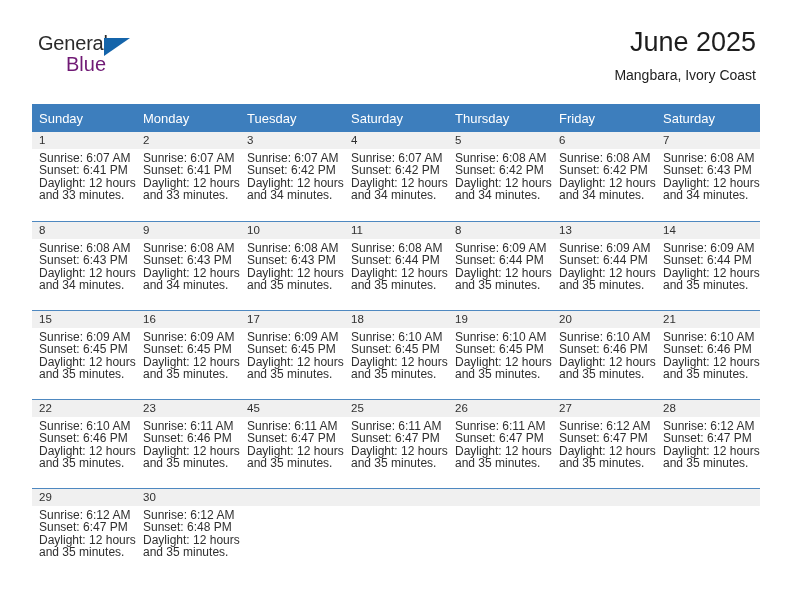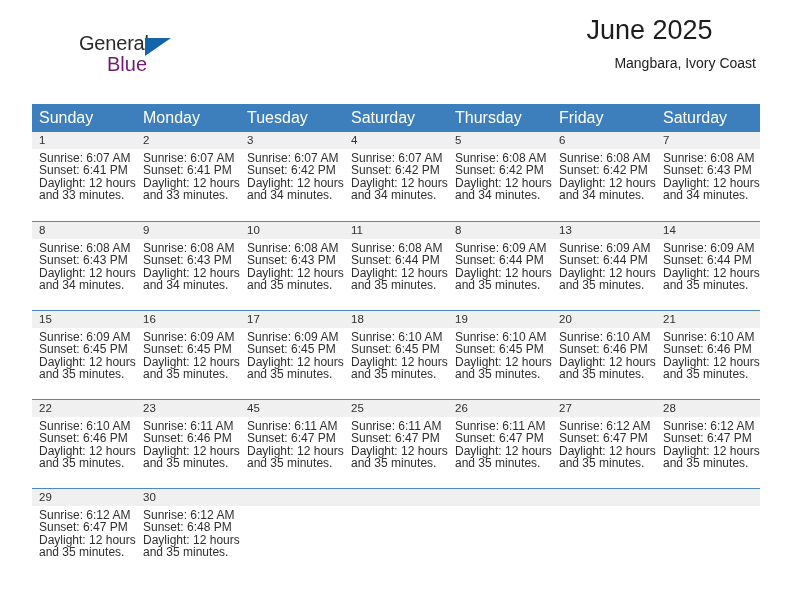--- a/index.html
+++ b/index.html
@@ -29,21 +29,20 @@
     top: 0;
     width: 792px;
     height: 100px;
   }
   .logo {
     position: absolute;
     left: 38px;
     top: 32px;
     width: 120px;
     height: 48px;
-    margin-left: 41px;
   }
   .logo-general {
     position: absolute;
     left: 0;
     top: 0;
     font-size: 20px;
     letter-spacing: -0.2px;
     color: #2b2b2b;
     font-family: "Liberation Sans", sans-serif;
   }
@@ -60,22 +59,22 @@
     position: absolute;
     left: 28px;
     top: 21px;
     font-size: 20px;
     color: #701a75;
     font-family: "Liberation Sans", sans-serif;
   }
   .title-block {
     position: absolute;
     right: 36px;
-    top: 14px;
-    text-align: left;
+    top: 26px;
+    text-align: right;
   }
   .cal-title {
     font-size: 27px;
     font-weight: normal;
     color: #1d1d1d;
     line-height: 32px;
     white-space: nowrap;
   }
   .cal-subtitle {
     font-size: 14px;
@@ -91,21 +90,21 @@
     position: absolute;
     left: 32px;
     top: 104px;
     width: 728px;
     border-collapse: collapse;
     table-layout: fixed;
   }
   .calendar th {
     background: #3d7ebd;
     color: #ffffff;
-    font-size: 16px;
+    font-size: 13px;
     font-weight: normal;
     text-align: left;
     padding: 5px 0 5px 7px;
     height: 18px;
     border: none;
   }
   .calendar td {
     vertical-align: top;
     padding: 0;
     border: none;

